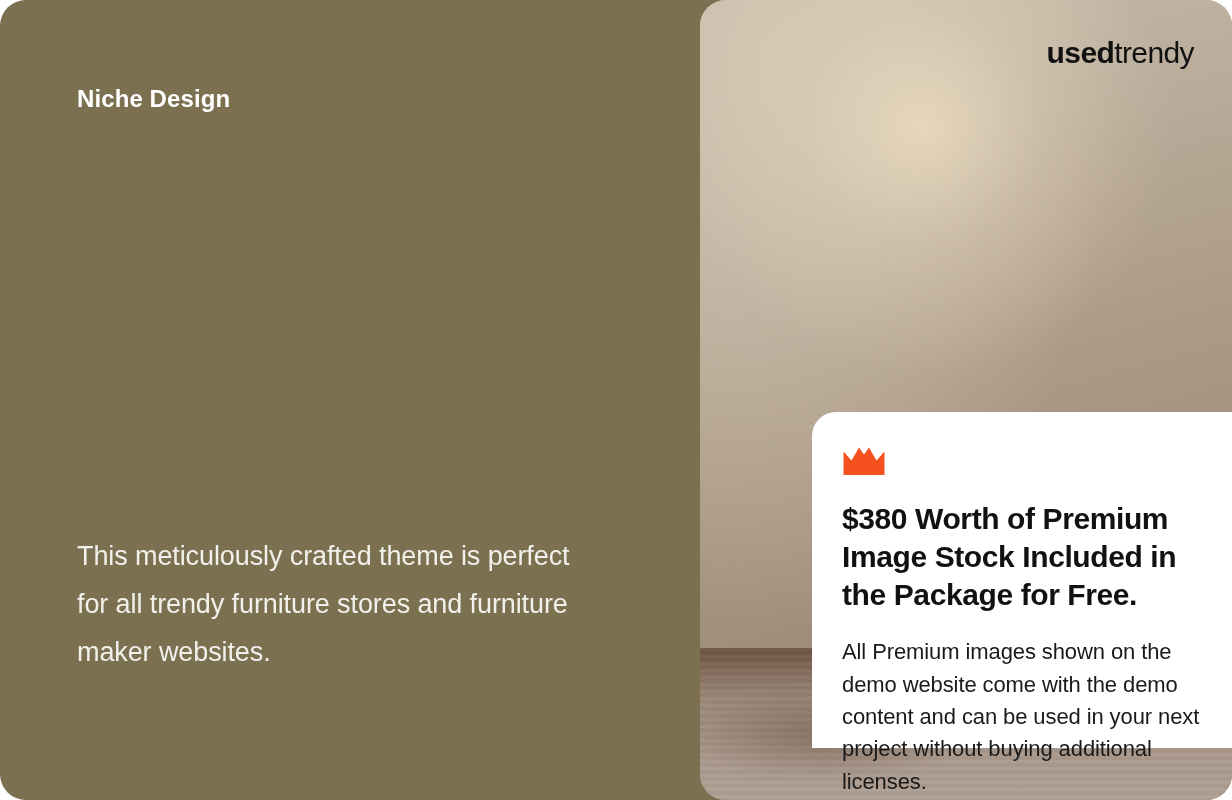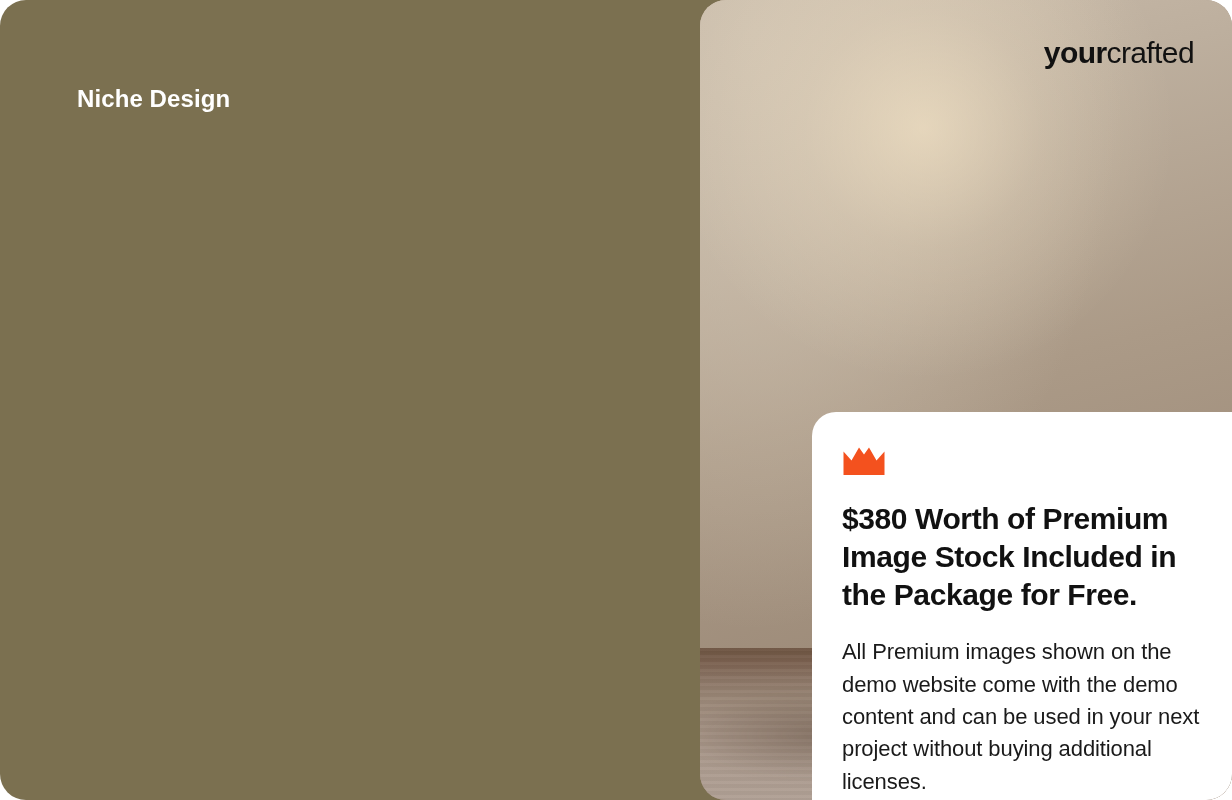--- a/index.html
+++ b/index.html
@@ -65,21 +65,21 @@
 
   .getty{
     position:absolute; right:38px; top:36px;
     font-size:30px; letter-spacing:-0.6px; color:#111111; white-space:nowrap;
   }
   .getty .g-bold{ font-weight:700; }
   .getty .g-light{ font-weight:400; }
 
   
   .promo-card{
-    position:absolute; left:812px; top:412px; width:420px; height:388px;
+    position:absolute; left:812px; top:412px; width:420px; height:336px;
     background:#ffffff;
     border-top-left-radius:24px;
     padding:34px 30px 0 30px;
   }
   .crown-icon{ display:block; width:44px; height:30px; margin-bottom:24px; }
   .promo-title{
     font-size:30px; font-weight:700; color:#111111;
     line-height:1.27; letter-spacing:-0.4px; margin-bottom:22px;
   }
   .promo-body{
@@ -89,29 +89,30 @@
 </style>
 </head>
 <body>
 
 <div class="stage">
 
   <section class="left-panel">
     <div class="eyebrow">Niche Design</div>
 
 
+    <p class="body-copy">This meticulously crafted theme is perfect for all trendy furniture stores and furniture maker websites.</p>
   </section>
 
   <section class="photo-panel">
     <div class="wall"></div>
     <div class="floor"></div>
     <div class="floor-shadow"></div>
 
     <div class="getty">
-      <span class="g-bold">your</span><span class="g-light">crafted</span>
+      <span class="g-bold">used</span><span class="g-light">trendy</span>
     </div>
 
     <div class="promo-card" style="left:112px; top:412px;">
       <svg class="crown-icon" viewBox="0 0 44 30" aria-hidden="true">
         <path d="M1.5 5.5 L9.5 14.5 L17 1.5 L22 8.5 L27 1.5 L34.5 14.5 L42.5 5.5 L42.5 29 L1.5 29 Z" fill="#f4511e"></path>
       </svg>
       <h2 class="promo-title">$380 Worth of Premium Image Stock Included in the Package for Free.</h2>
       <p class="promo-body">All Premium images shown on the demo website come with the demo content and can be used in your next project without buying additional licenses.</p>
     </div>
   </section>

